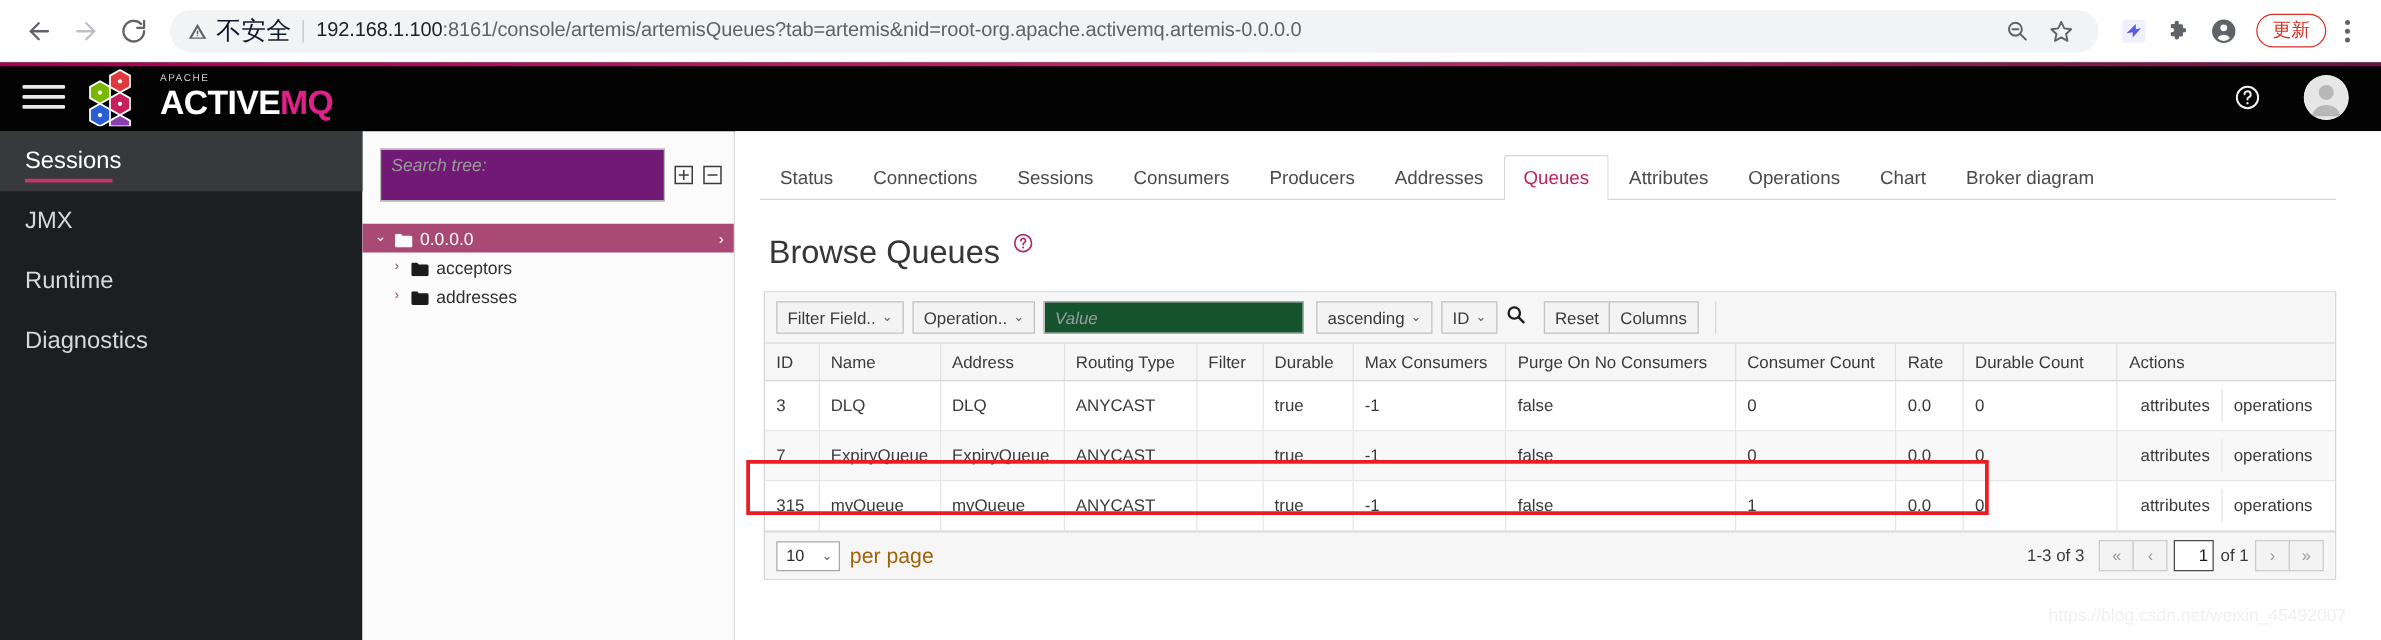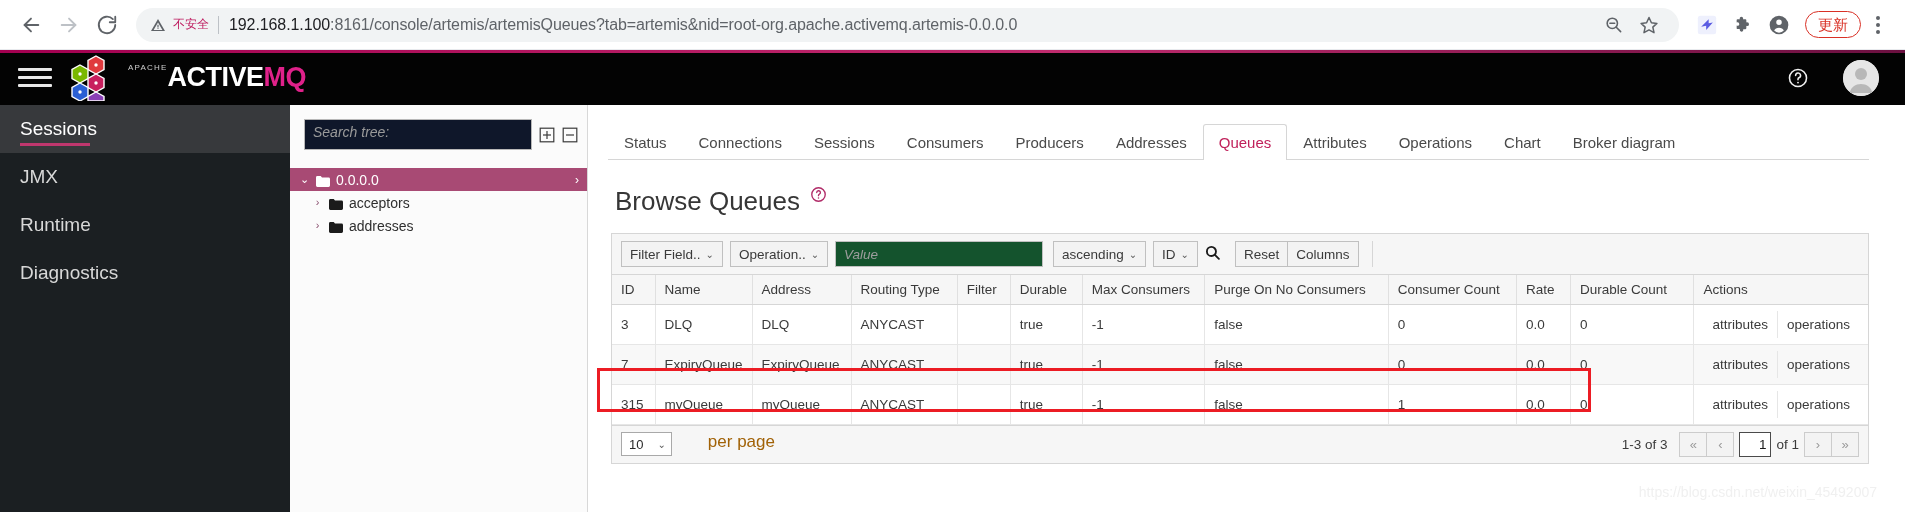--- a/index.html
+++ b/index.html
@@ -33,21 +33,21 @@
     height: 34px;
     background: #f1f3f4;
     border-radius: 17px;
     display: flex; align-items: center;
     padding: 0 14px;
     margin-left: 8px; margin-right: 8px;
     min-width: 0;
   }
   .warn-icon { color: #5f6368; margin-right: 7px; display:flex; align-items:center;}
   .not-secure {
-    font-size: 12px; color: #be185d;
+    font-size: 20px; color: #0f172a;
     white-space: nowrap;
     margin-right: 9px;
   }
   .vsep { width:1px; height:18px; background:#bdc1c6; margin-right:10px; flex:none;}
   .url { font-size: 16px; color: #202124; white-space: nowrap; overflow: hidden;
          text-overflow: ellipsis; letter-spacing: -0.1px;}
   .url .dim { color: #5f6368; }
 
   .omni-actions { display:flex; align-items:center; margin-left:auto; padding-left:8px; }
   .tb-icon {
@@ -75,21 +75,21 @@
   }
   .app-header::before {
     content:""; position:absolute; left:0; right:0; top:0; height:3px;
     background: linear-gradient(90deg,#a30050 0%,#c02b6e 55%,#6b1040 100%);
   }
   .hamburger { width: 34px; height: 34px; display:flex; flex-direction:column;
                justify-content:center; gap:5px; margin-right: 18px; }
   .hamburger i { display:block; height:3px; background:#e8e8e8; border-radius:1px; }
   .logo-wrap { display:flex; align-items:center; gap:10px; }
   .logo-hex { width:48px; height:46px; flex:none; }
-  .logo-text { display:flex; flex-direction:row; line-height:1; }
+  .logo-text { display:flex; flex-direction:column; line-height:1; }
   .logo-apache { font-size:8px; color:#cfcfcf; letter-spacing:1.2px; margin-bottom:2px;}
   .logo-main { font-size: 27px; font-weight: 700; letter-spacing:-0.5px; }
   .logo-main .w { color:#ffffff; }
   .logo-main .m { color:#e0218a; }
   .header-right { margin-left:auto; display:flex; align-items:center; gap:34px; }
   .hdr-help { width:22px; height:22px; color:#f0f0f0; }
   .avatar-circle {
     width: 36px; height: 36px; border-radius:50%;
     background: #e6e6e6; display:flex; align-items:flex-end; justify-content:center;
     overflow:hidden;
@@ -112,21 +112,21 @@
   }
 
   
   .tree-panel {
     width: 298px; flex:none; background:#fbfbfb;
     border-right: 1px solid #d8d8d8;
     padding-top: 14px;
   }
   .tree-search-row { display:flex; align-items:center; padding: 0 9px 0 14px; gap:7px; }
   .tree-search {
-    flex:1 1 auto; height: 31px; border:1px solid #b8b8b8; background:#0f172a;
+    flex:1 1 auto; height: 42px; border:1px solid #b8b8b8; background:#701a75;
     font-size: 14px; color:#9a9a9a; font-style: italic;
     padding: 0 8px; line-height: 25px; min-width:0;
     overflow:hidden; white-space:nowrap;
   }
   .tree-tool { width:16px; height:16px; flex:none; color:#3b3b3b; }
   .tree-nodes { margin-top: 18px; }
   .tree-row {
     height: 23px; display:flex; align-items:center;
     font-size: 14px; color:#2f2f2f; gap:6px;
     padding-right: 8px;
@@ -210,21 +210,21 @@
   .lnk { color:#b0225c; }
   .num-lnk { color:#b0225c; }
   .act { color:#3a3a3a; }
   td.actions-cell { padding:0; }
   .actions-inner { display:flex; }
   .actions-inner span { padding: 6px 9px; border-right:1px solid #e6e6e6; }
   .actions-inner span:last-child { border-right:none; }
 
   .tfoot {
     background:#f6f6f6; border-top:1px solid #d6d6d6;
-    display:flex; align-items:flex-start; padding: 6px 9px; gap: 28px;
+    display:flex; align-items:center; padding: 6px 9px;
   }
   .per-page-sel {
     height: 24px; border:1px solid #a9a9a9; background:#fff;
     font-size:13px; color:#2a2a2a; display:flex; align-items:center;
     padding: 0 5px 0 7px; gap: 14px;
   }
   .per-page-label { font-size:17px; color:#a16207; margin-left: 8px; }
   .pager { margin-left:auto; display:flex; align-items:center; gap:0; }
   .pager-count { font-size:13.5px; color:#3a3a3a; margin-right: 13px; }
   .pg-btn {

